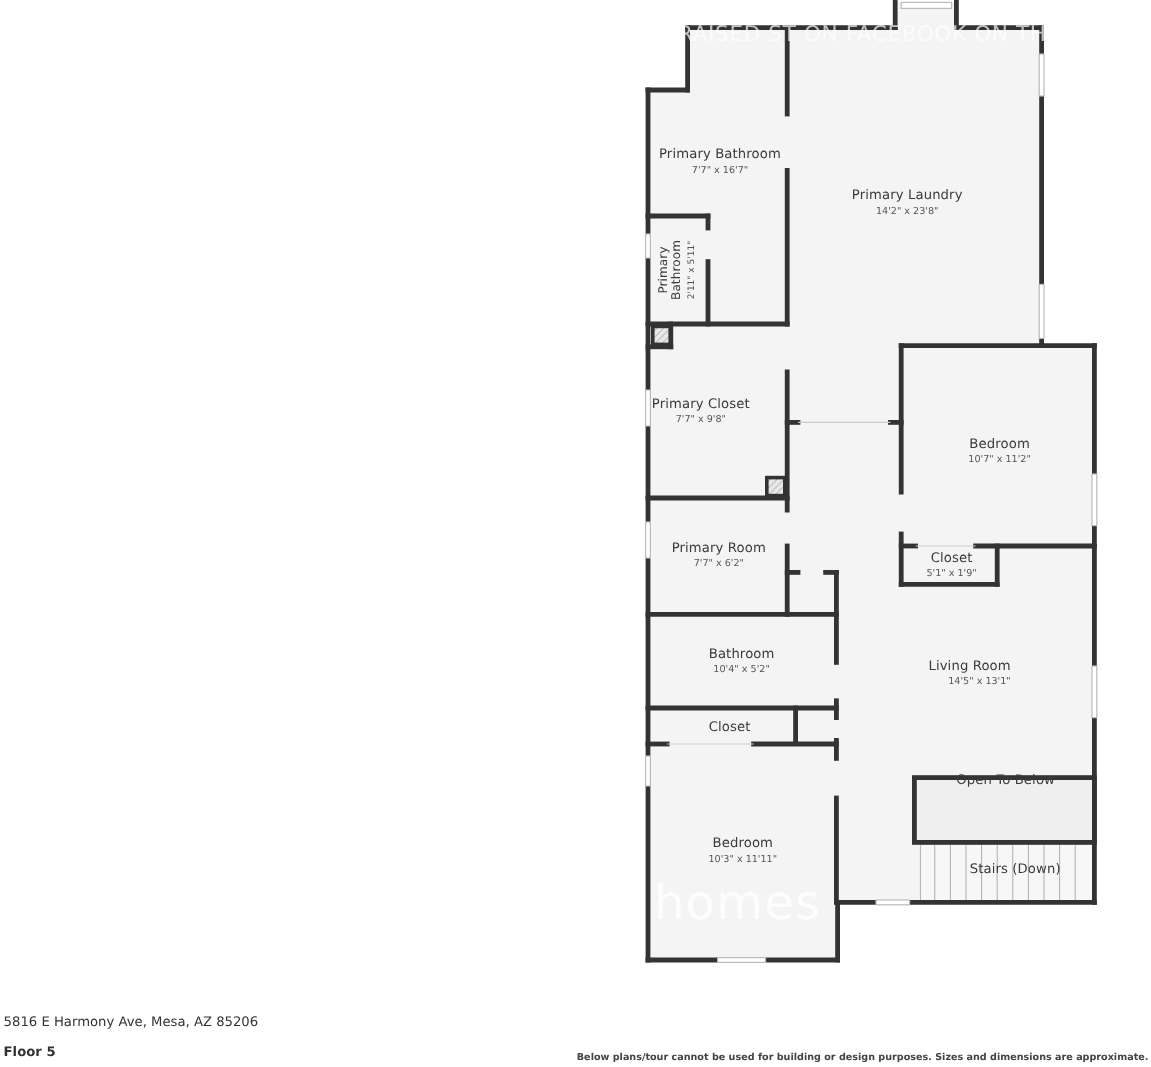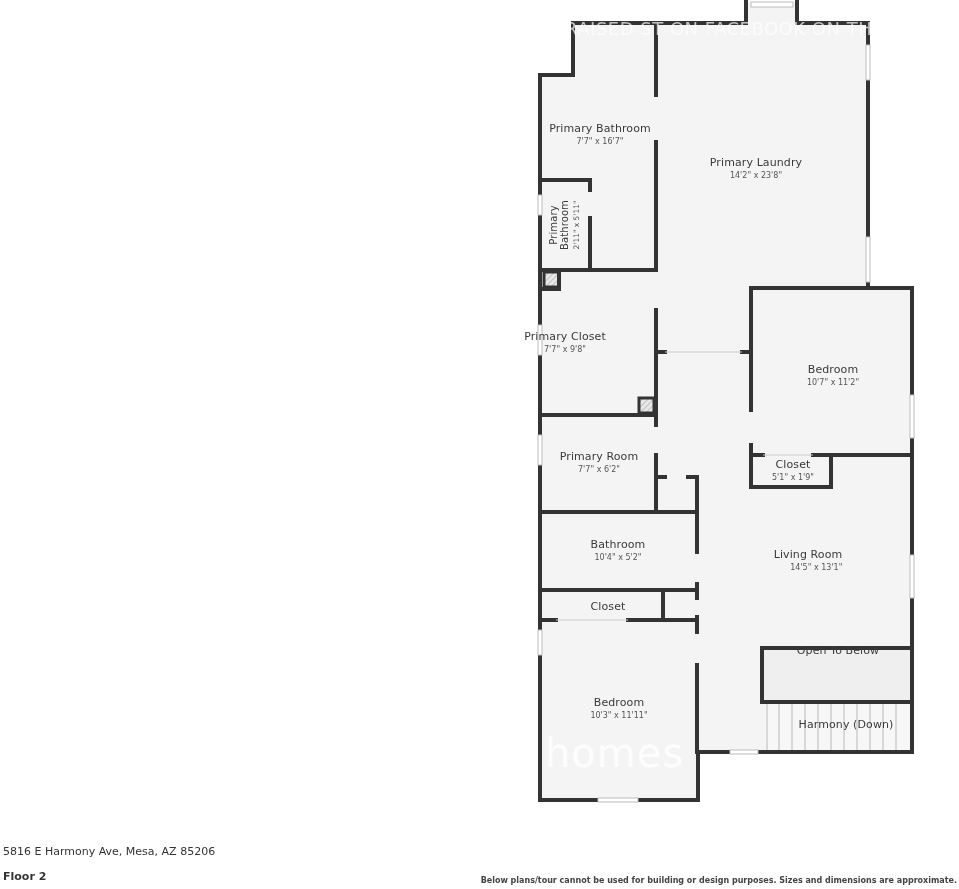--- a/index.html
+++ b/index.html
@@ -152,21 +152,21 @@
   <span class="dim">7'7" x 16'7"</span>
 </div>
 <div class="label" style="left:756px; top:168px;">
   <span class="name">Primary Laundry</span>
   <span class="dim">14'2" x 23'8"</span>
 </div>
 <div class="label vertical" style="left:564px; top:225px; white-space:normal; width:60px;">
   <span class="name">Primary Bathroom</span>
   <span class="dim">2'11" x 5'11"</span>
 </div>
-<div class="label" style="left:565px; top:342px;">
+<div class="label" style="left:584px; top:342px;">
   <span class="name">Primary Closet</span>
   <span class="dim">7'7" x 9'8"</span>
 </div>
 <div class="label" style="left:833px; top:375px;">
   <span class="name">Bedroom</span>
   <span class="dim">10'7" x 11'2"</span>
 </div>
 <div class="label" style="left:599px; top:462px;">
   <span class="name">Primary Room</span>
   <span class="dim">7'7" x 6'2"</span>
@@ -187,18 +187,18 @@
   <span class="name">Closet</span>
 </div>
 <div class="label" style="left:838px; top:650px;">
   <span class="name">Open To Below</span>
 </div>
 <div class="label" style="left:619px; top:708px;">
   <span class="name">Bedroom</span>
   <span class="dim">10'3" x 11'11"</span>
 </div>
 <div class="label" style="left:846px; top:724px;">
-  <span class="name">Harmony (Down)</span>
+  <span class="name">Stairs (Down)</span>
 </div>
 
 <div class="address">5816 E Harmony Ave, Mesa, AZ 85206</div>
-<div class="floor">Floor 2</div>
+<div class="floor">Floor 5</div>
 <div class="disclaimer">Below plans/tour cannot be used for building or design purposes. Sizes and dimensions are approximate.</div>
 
 </body></html>

